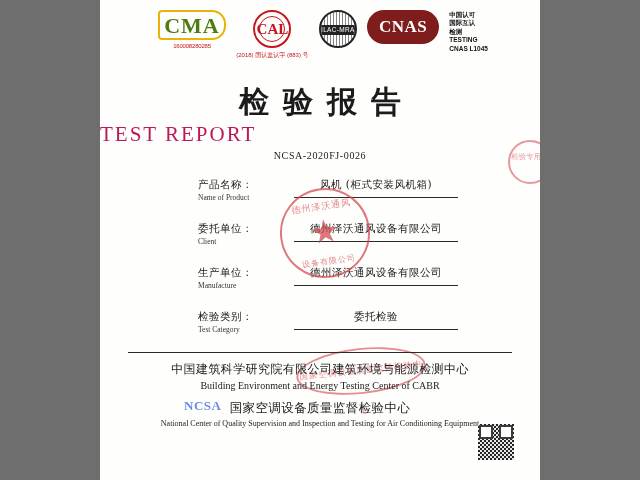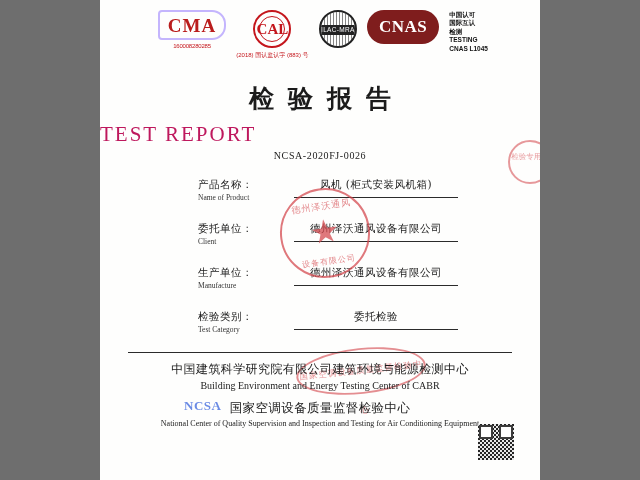--- a/index.html
+++ b/index.html
@@ -41,26 +41,26 @@
     justify-content: space-between;
   }
   .mark {
     position: relative;
     text-align: center;
   }
 
   .cma-logo {
     width: 68px;
     height: 30px;
-    border: 2px solid #c4b5fd;
+    border: 2px solid #eab308;
     border-radius: 4px 14px 14px 4px;
-    color: #b91c1c;
-    font-family: "Liberation Serif", serif;
-    font-weight: bold;
-    font-size: 19px;
+    color: #4d7c0f;
+    font-family: "Liberation Serif", serif;
+    font-weight: bold;
+    font-size: 22px;
     line-height: 28px;
     letter-spacing: 1px;
     box-sizing: border-box;
   }
   .cma-sub {
     color: #c4161c;
     font-size: 6px;
     margin-top: 3px;
     letter-spacing: -0.2px;
     font-family: "Liberation Sans", sans-serif;
@@ -156,21 +156,21 @@
     font-weight: bold;
     padding-top: 1px;
   }
 
   
   .title-cn {
     position: absolute;
     top: 82px;
     left: 0; right: 0;
     text-align: center;
-    font-size: 25px;
+    font-size: 30px;
     letter-spacing: 14px;
     color: #1b1b1b;
     font-family: Liberation Mono, monospace;
     font-weight: bold;
     text-indent: 14px;
   }
   .title-en {
     position: absolute;
     top: 122px;
     left: 0; right: 0;

